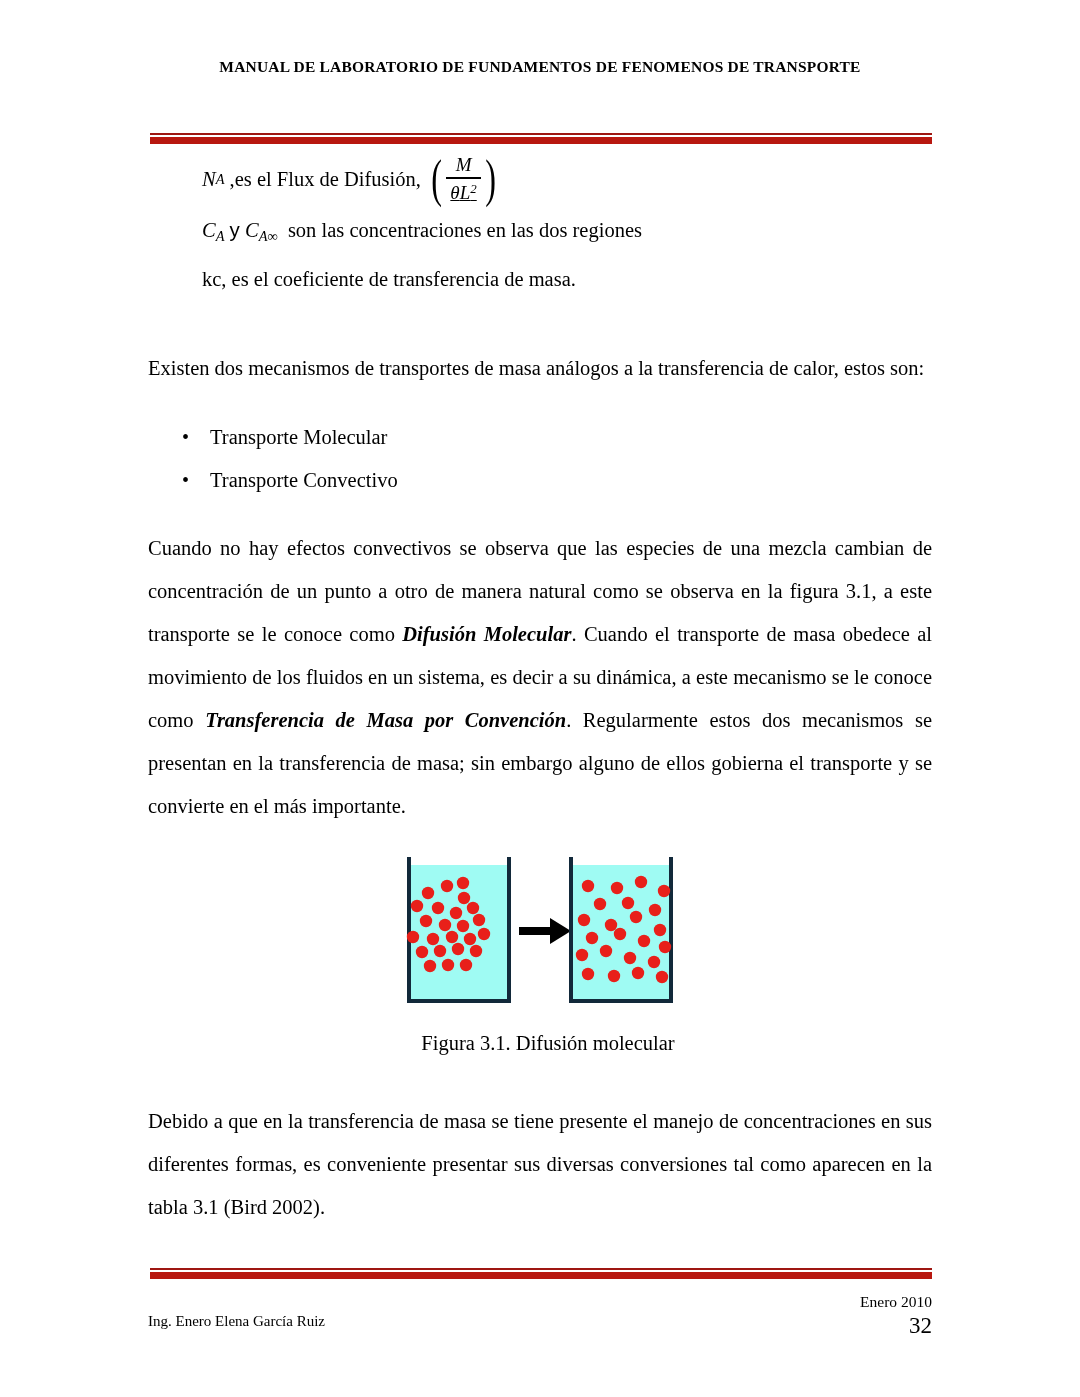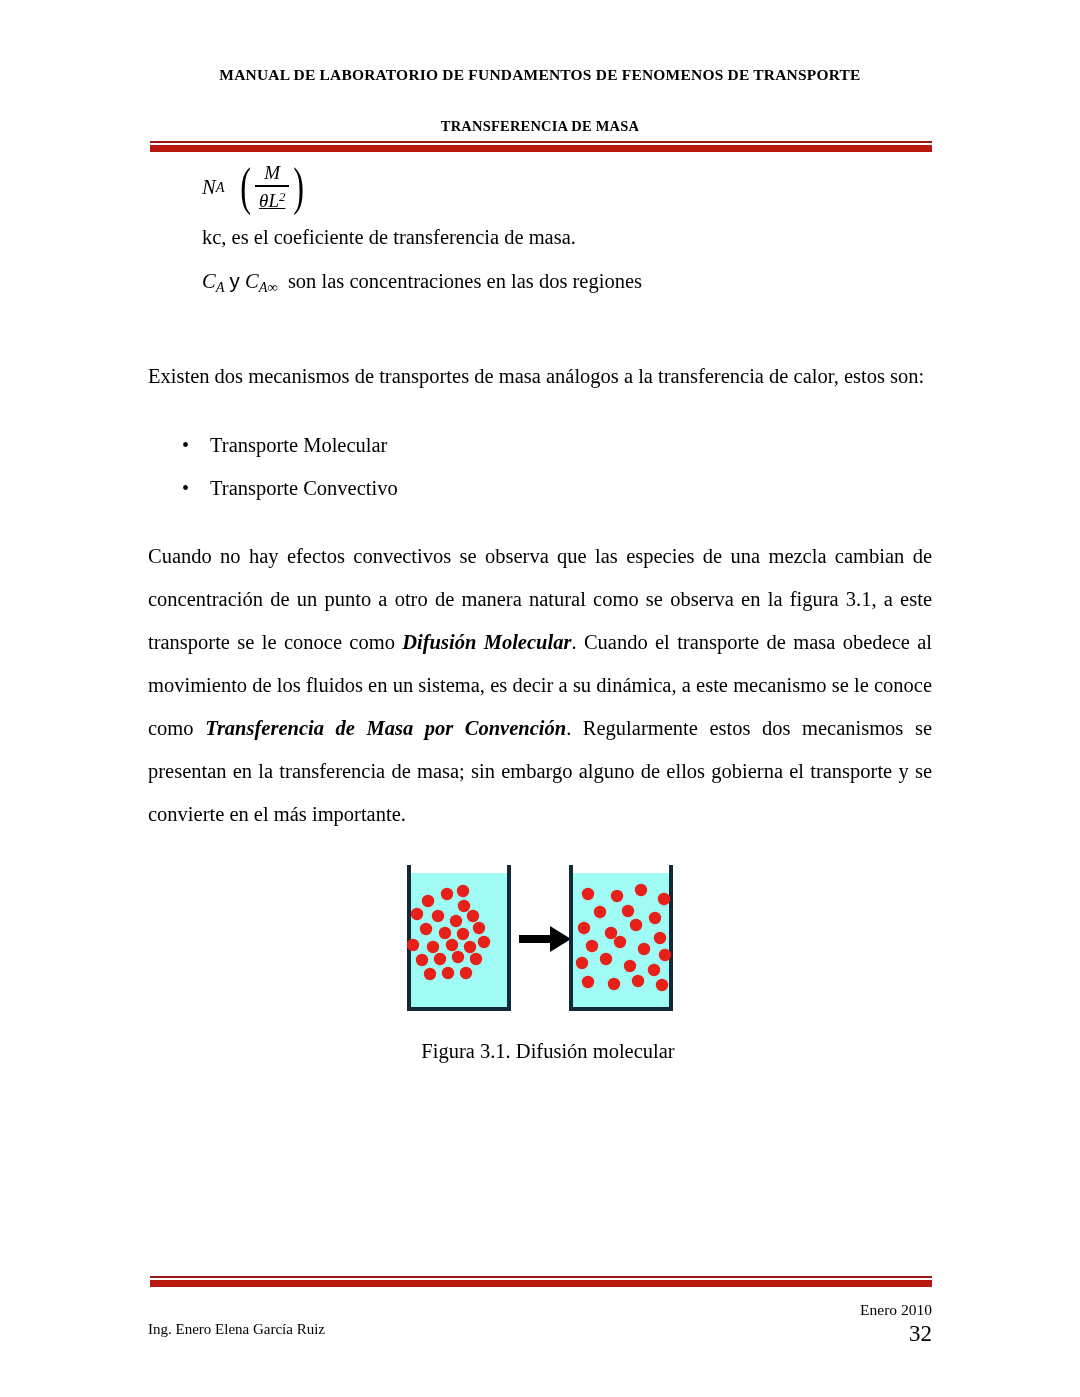--- a/index.html
+++ b/index.html
@@ -15,21 +15,20 @@
     font-family: "Liberation Serif", "DejaVu Serif", serif;
     color: #000000;
   }
 
   .page {
     position: absolute;
     inset: 0;
     width: 1080px;
     height: 989px;
     background: #ffffff;
-    margin-top: 8px;
   }
 
   
   .hdr-line1 {
     position: absolute;
     top: 58px;
     left: 0;
     width: 1080px;
     text-align: center;
     font-weight: bold;
@@ -266,45 +265,45 @@
     font-size: 23px;
     text-align: right;
   }
 </style>
 </head>
 <body>
 
 <div class="page">
 
   <div class="hdr-line1">MANUAL DE LABORATORIO DE FUNDAMENTOS DE FENOMENOS DE TRANSPORTE</div>
-  <div class="hdr-line2">TRANSFERENCIA DE MASA</div>
 
   <div class="rule-top">
     <div class="thin"></div>
     <div class="gap"></div>
     <div class="thick"></div>
   </div>
 
   <div class="body-area">
 
     <div class="deflines indent-block">
 
       <div class="defline" style="height:58px; display:flex; align-items:center;">
         <span class="mvar">N</span>
           <span class="msub">A</span>
           <span style="white-space:pre"> </span>
+          <span>,es el Flux de Difusión,</span>
           <span style="white-space:pre"> </span>
           <span class="fracwrap"><span class="paren">(</span><span class="frac"><span class="num">M</span><span class="bar"></span><span class="den"><span>θ</span><span>L</span><span class="sup2">2</span></span></span><span class="paren">)</span></span>
       </div>
 
-      <div class="defline">kc, es el coeficiente de transferencia de masa.</div>
-
       <div class="defline">
         <span class="mvar">C</span><span class="msub">A</span><span style="white-space:pre"> </span><span class="conj">y</span><span style="white-space:pre"> </span><span class="mvar">C</span><span class="msub">A∞</span><span style="white-space:pre">  </span><span>son las concentraciones en las dos regiones</span>
       </div>
+
+      <div class="defline">kc, es el coeficiente de transferencia de masa.</div>
     </div>
 
     <p class="para" style="margin-top:46px;font-family:Liberation Serif, serif;">Existen dos mecanismos de transportes de masa análogos a la transferencia de calor, estos son:</p>
 
     <ul class="bullets" style="margin-top:26px;">
       <li>
         <span class="dot">•</span>
         <span>Transporte Molecular</span>
       </li>
       <li>
@@ -387,20 +386,23 @@
           <circle cx="219" cy="128" r="6.2"></circle>
           <circle cx="243" cy="125" r="6.2"></circle>
           <circle cx="267" cy="129" r="6.2"></circle>
         </g>
       </g>
     </svg>
   </div>
 
   <div class="fig-caption">Figura 3.1. Difusión molecular</div>
 
+  <div style="position:absolute; left:148px; top:1100px; width:784px;">
+    <p class="para">Debido a que en la transferencia de masa se tiene presente el manejo de concentraciones en sus diferentes formas, es conveniente presentar sus diversas conversiones tal como aparecen en la tabla 3.1 (Bird 2002).</p>
+  </div>
 
   <div class="rule-bottom">
     <div class="thin"></div>
     <div class="gap"></div>
     <div class="thick"></div>
   </div>
 
   <div class="footer-author">Ing. Enero Elena García Ruiz</div>
   <div class="footer-date">Enero 2010</div>
   <div class="footer-page">32</div>

